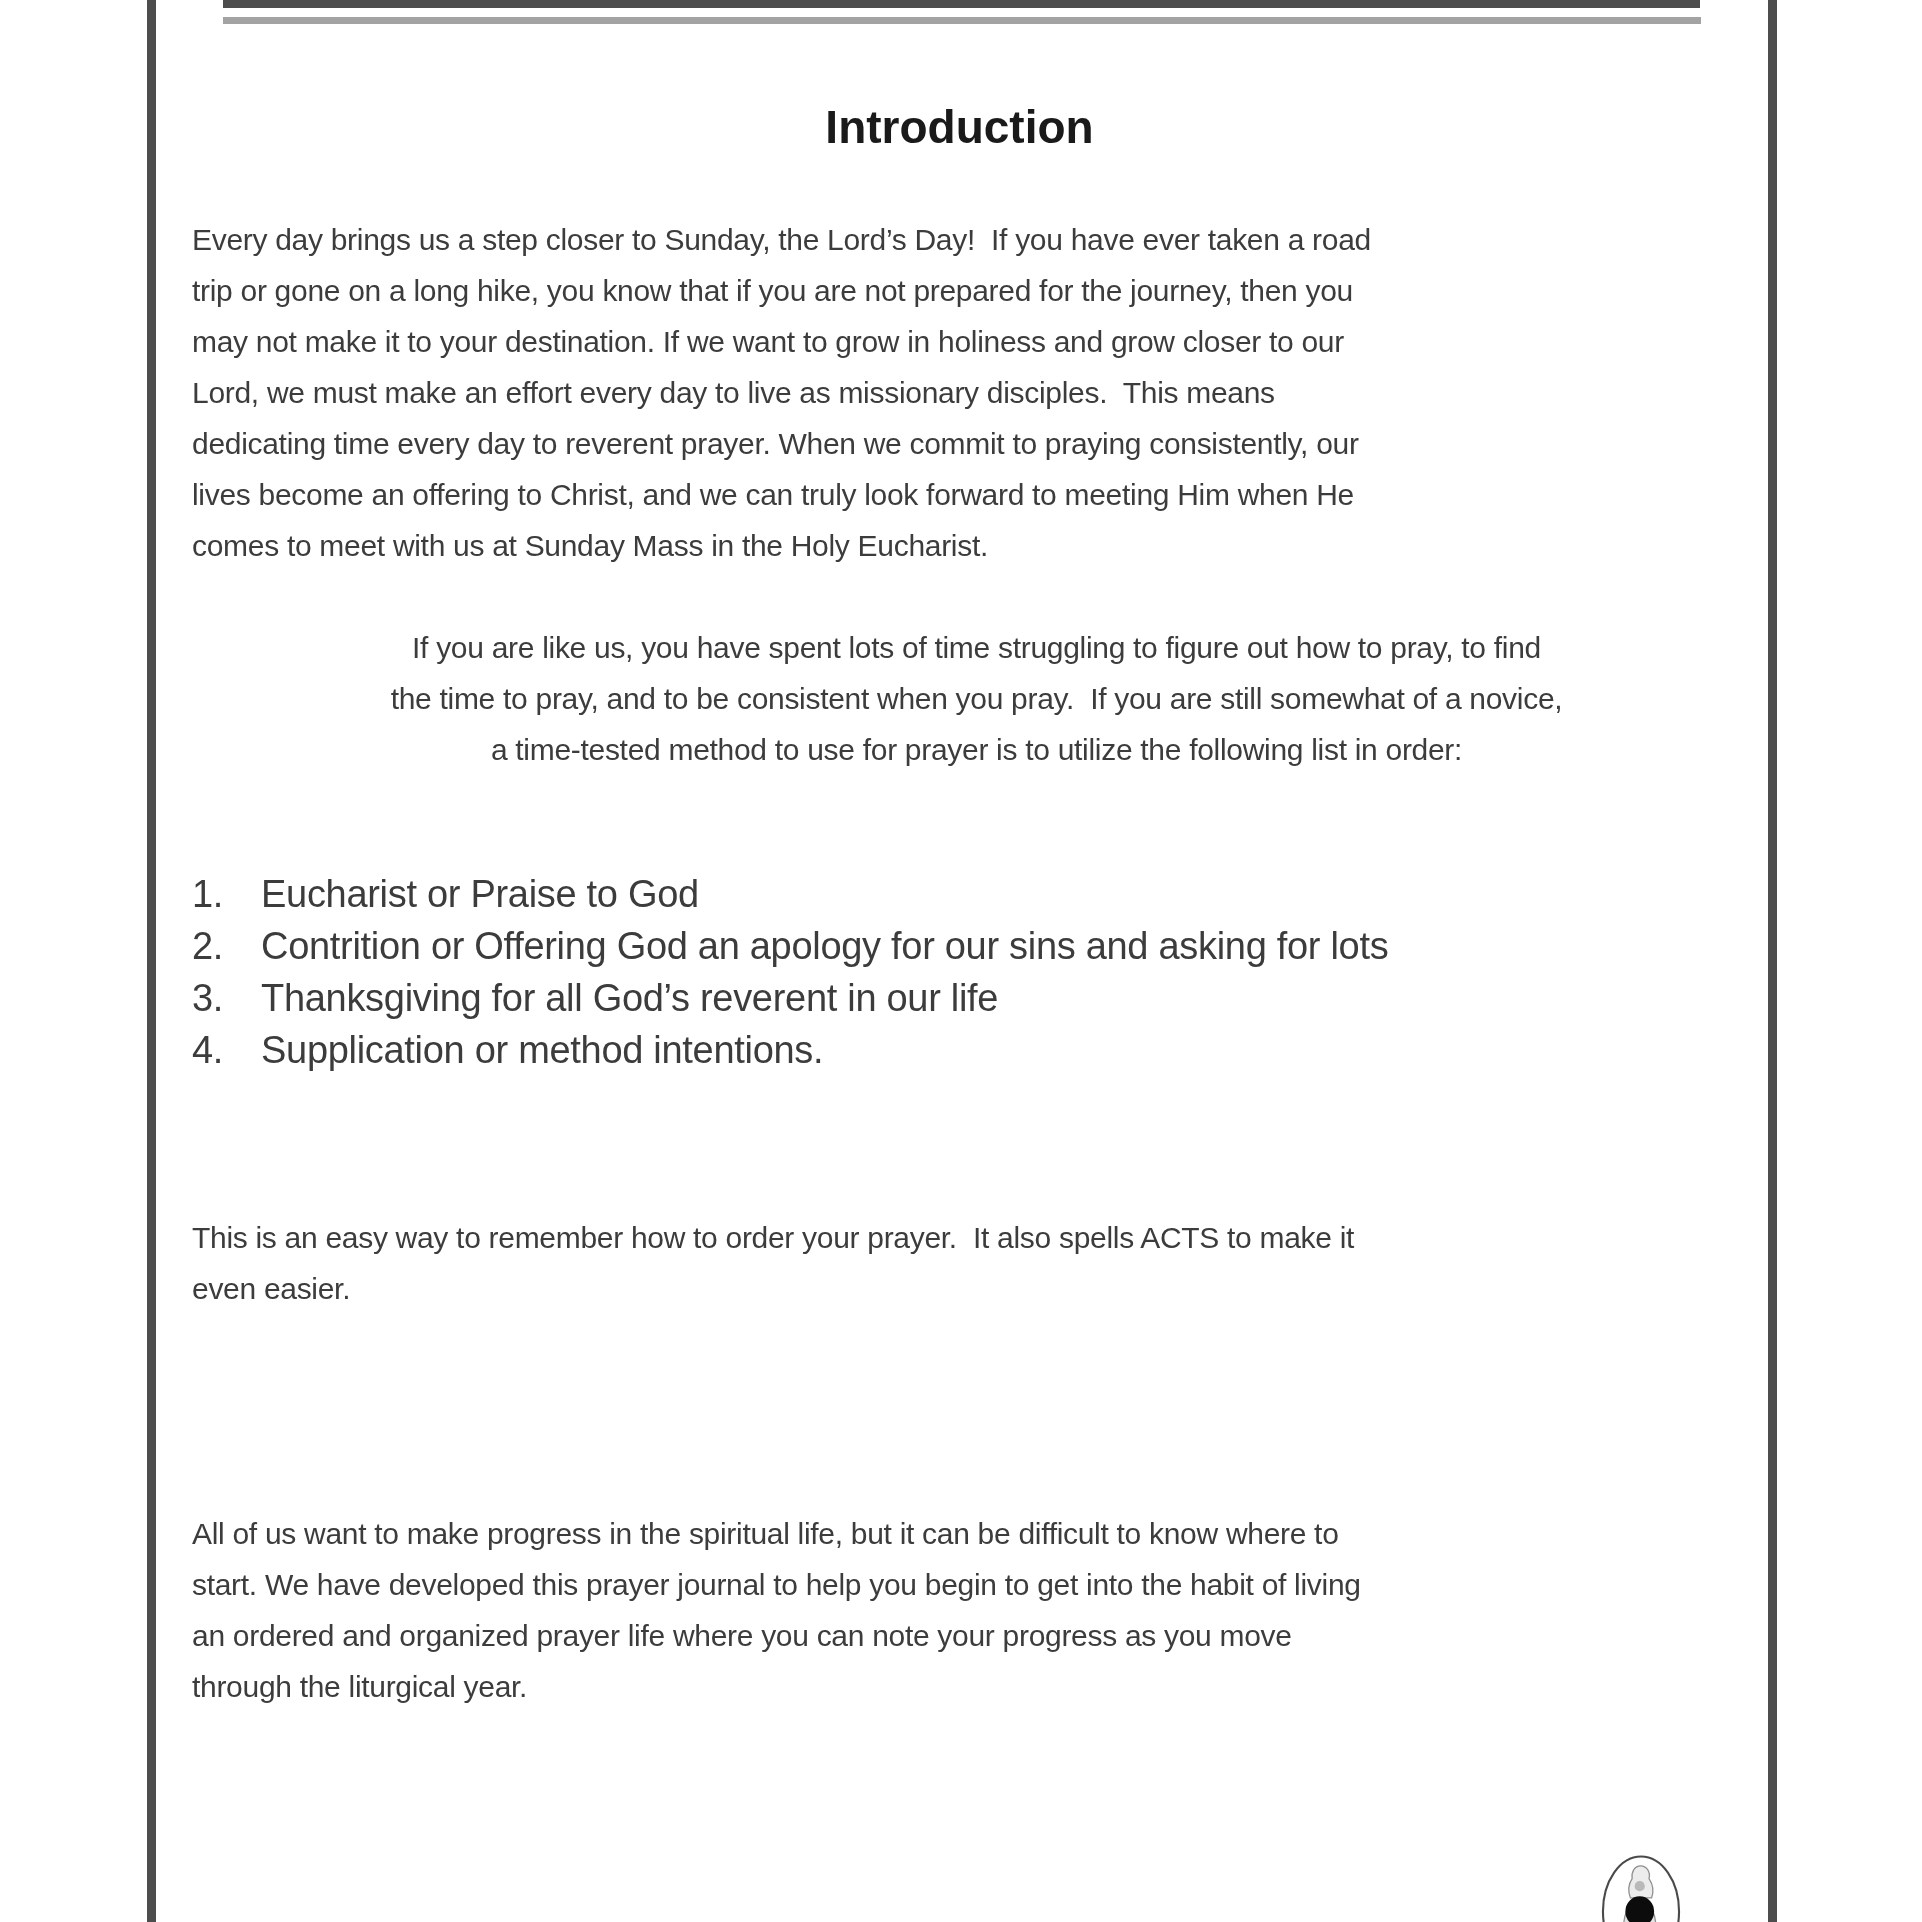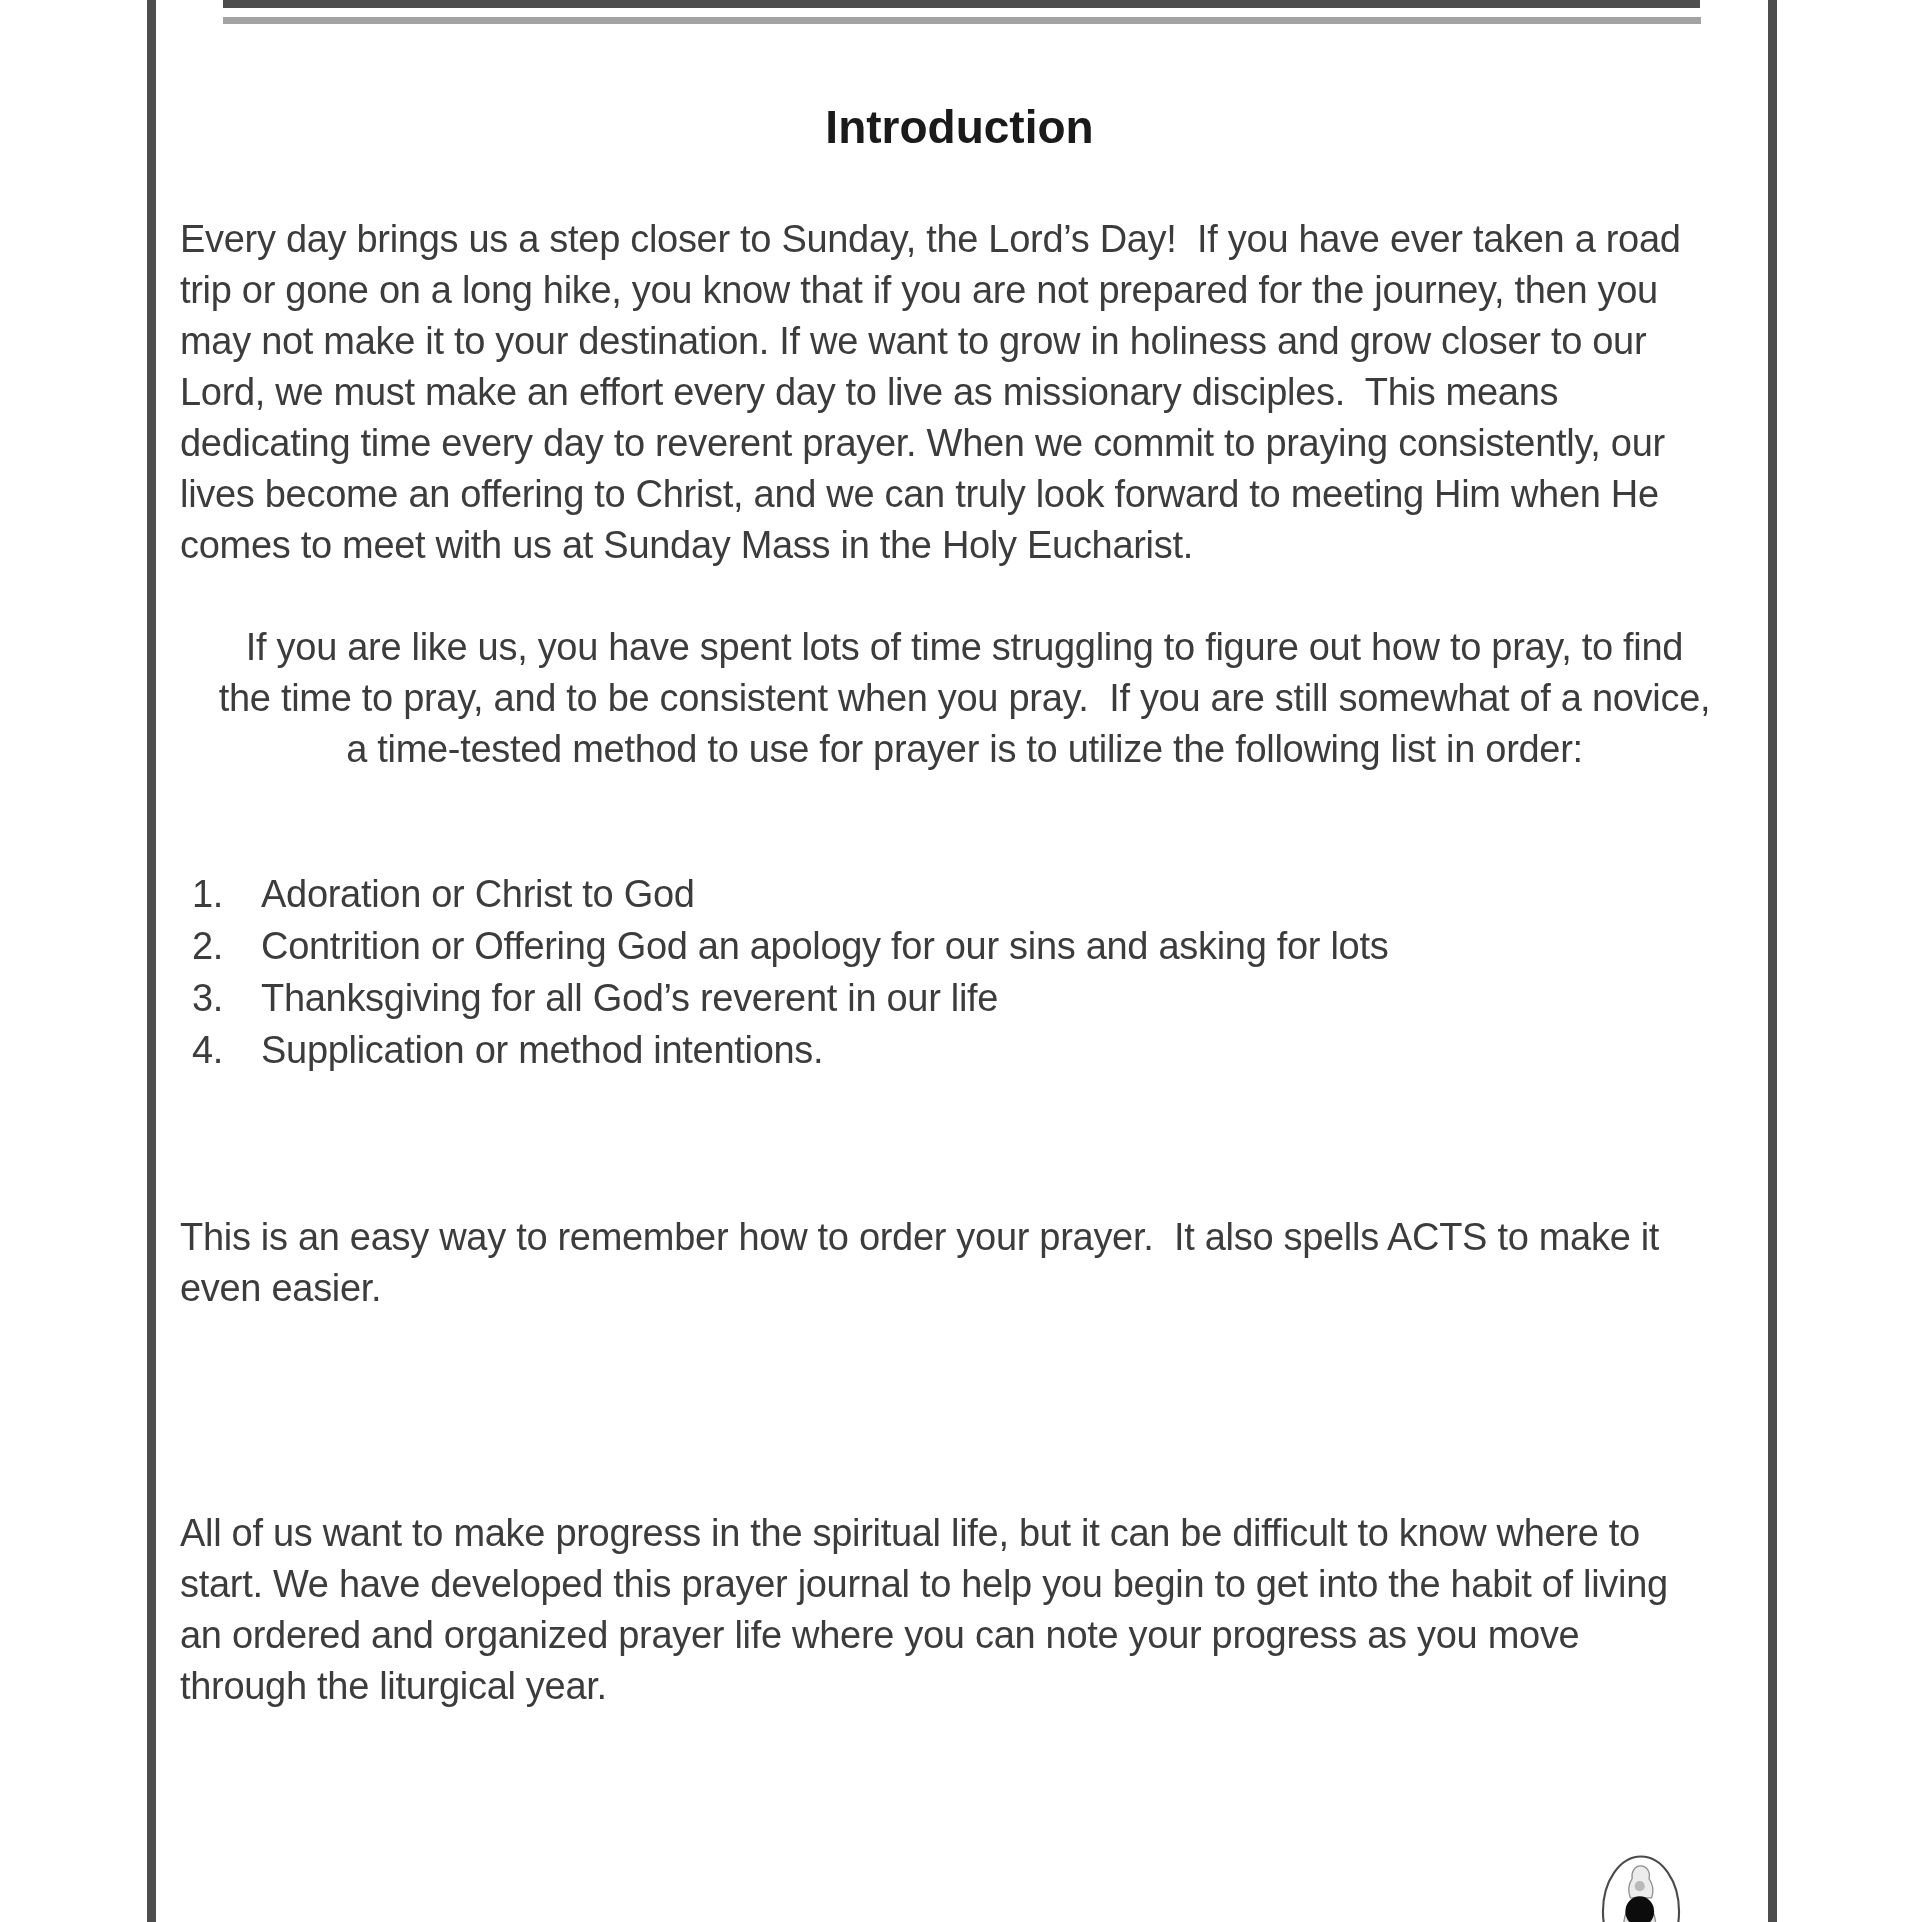--- a/index.html
+++ b/index.html
@@ -51,23 +51,23 @@
     font-weight: 700;
     line-height: 51px;
     color: var(--heading-text, #1a1a1a);
     white-space: pre;
   }
   #heading-introduction { top: 102px; }
   #heading-using-journal { top: 1359px; }
   
   .para {
     position: absolute;
-    left: 180px;
+    left: 192px;
     width: 1569px;
-    font-size: 38px;
+    font-size: 30px;
     line-height: 51px;
     letter-spacing: -0.3px;
     color: var(--body-text, #3c3c3c);
     white-space: pre;
   }
   #para-intro   { top: 214px; }
   #para-prayer  { top: 622px; text-align: center; }
   #para-acts    { top: 1180px; margin-top: 32px; }
   #para-journal { top: 1508px; }
   
@@ -125,21 +125,21 @@
 lives become an offering to Christ, and we can truly look forward to meeting Him when He
 comes to meet with us at Sunday Mass in the Holy Eucharist.</div>
 
   <div class="para" id="para-prayer">If you are like us, you have spent lots of time struggling to figure out how to pray, to find
 the time to pray, and to be consistent when you pray.  If you are still somewhat of a novice,
 a time-tested method to use for prayer is to utilize the following list in order:</div>
 
   <div id="acts-list">
     <div class="acts-row">
       <span class="acts-number">1.</span>
-      <span class="acts-text">Adoration or Christ to God</span>
+      <span class="acts-text">Eucharist or Praise to God</span>
     </div>
     <div class="acts-row">
       <span class="acts-number">2.</span>
       <span class="acts-text">Contrition or Offering God an apology for our sins and asking for lots</span>
     </div>
     <div class="acts-row">
       <span class="acts-number">3.</span>
       <span class="acts-text">Thanksgiving for all God’s reverent in our life</span>
     </div>
     <div class="acts-row">

